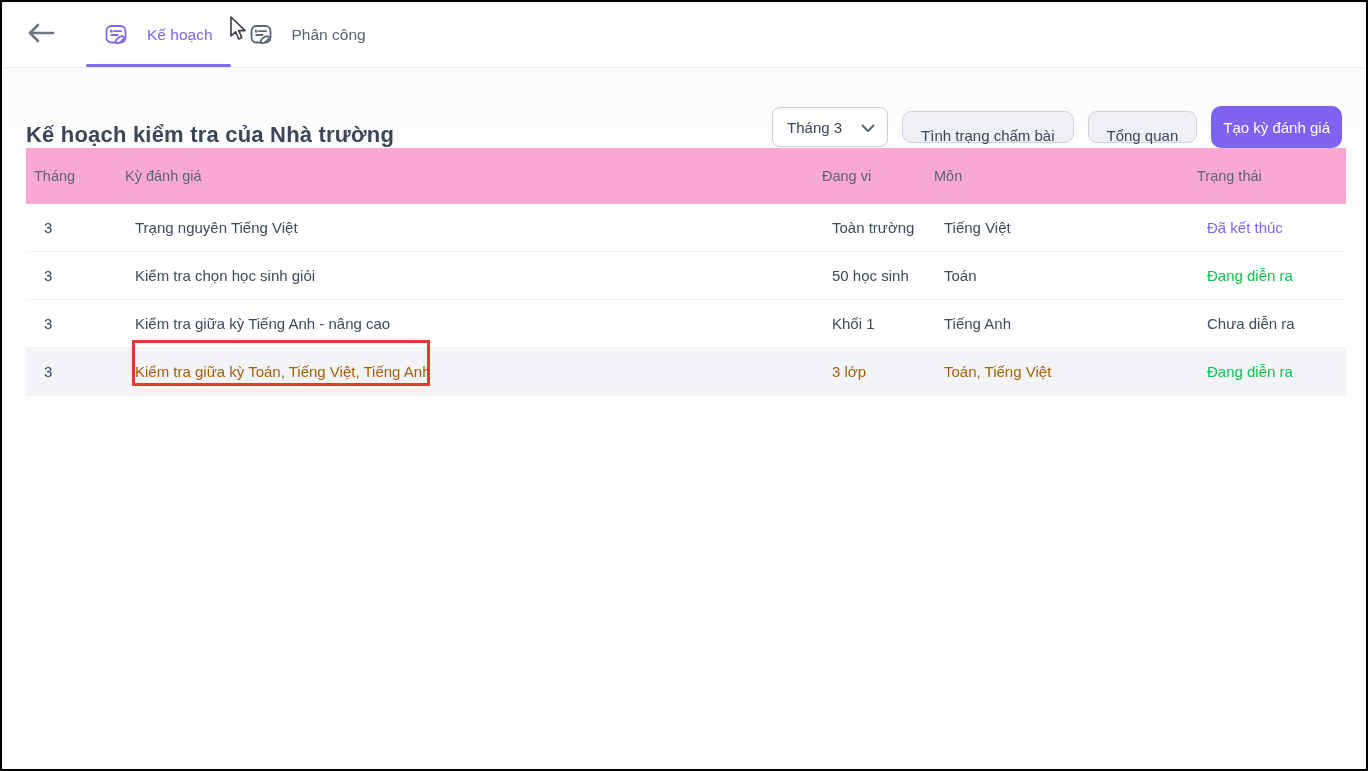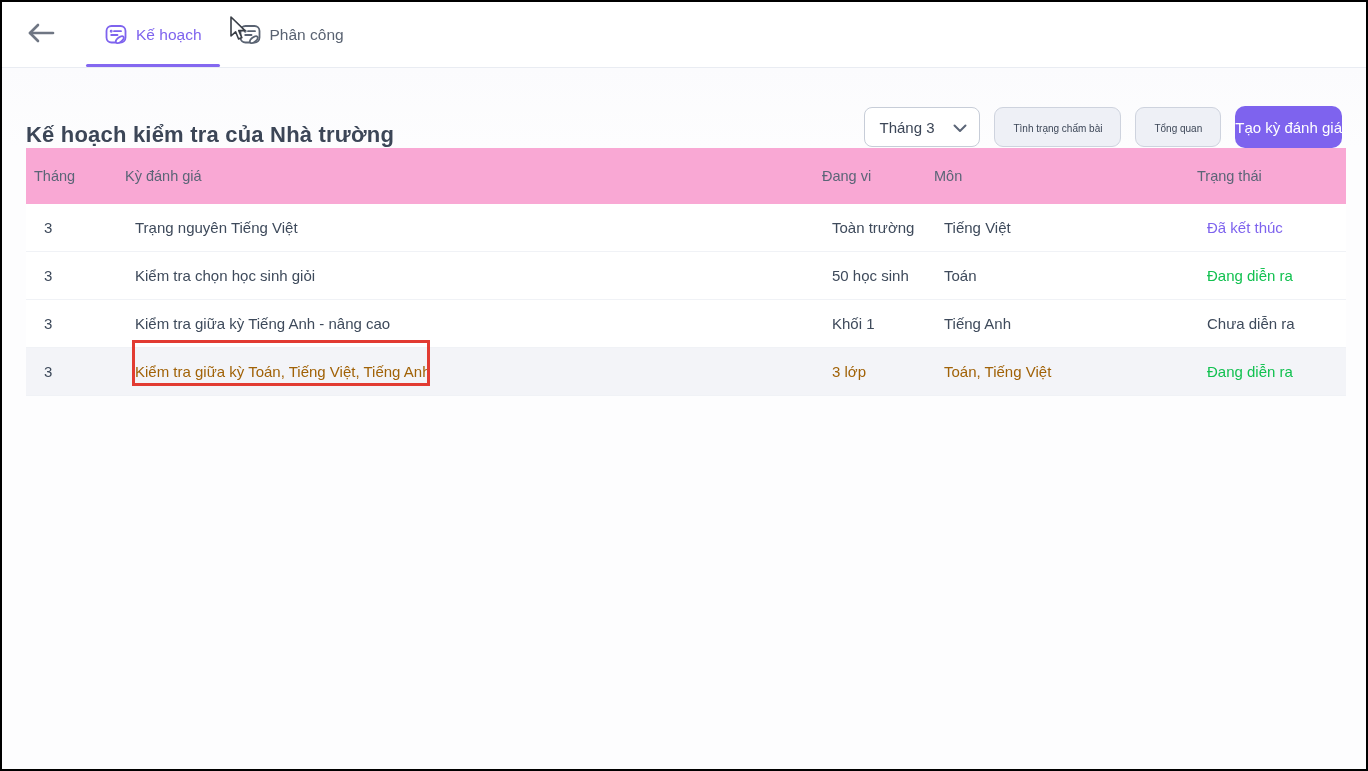--- a/index.html
+++ b/index.html
@@ -16,21 +16,21 @@
     position:relative; height:66px; background:#ffffff;
     border-bottom:1px solid #e9ecf2;
     display:flex; align-items:stretch; padding-left:24px;
   }
   .back-btn {
     width:44px; display:flex; align-items:center; justify-content:flex-start;
     cursor:pointer; color:#6f7683; background:none; border:none;
   }
   .tabs { display:flex; margin-left:16px; }
   .tab {
-    display:flex; align-items:center; gap:8px; padding:4px 18px;
+    display:flex; align-items:center; gap:19px; padding:4px 18px;
     font-size:15.5px; color:#5a6372; cursor:pointer; position:relative;
     background:none; border:none;
   }
   .tab.active { color:#7e63ee; }
   .tab.active::after {
     content:""; position:absolute; left:0; right:0; bottom:0;
     height:3px; background:#8468f0; border-radius:2px;
   }
   .tab .tab-icon { display:flex; color:inherit; }
 
@@ -42,26 +42,26 @@
   }
   .page-title { font-size:22px; font-weight:bold; color:#3c4657; letter-spacing:.2px; }
   .controls { display:flex; align-items:center; gap:14px; }
   .select-box {
     height:40px; min-width:116px; background:#fff;
     border:1px solid #c7cdd8; border-radius:8px;
     display:flex; align-items:center; justify-content:space-between;
     padding:0 12px 0 14px; font-size:15px; color:#3c4657; cursor:pointer; gap:8px;
   }
   .btn-light {
-    height:40px; padding:15px 18px; background:#eef0f6;
+    height:32px; padding:15px 18px; background:#eef0f6;
     border:1px solid #ced3de; border-radius:9px;
-    font-size:10px; color:#3c4657; cursor:pointer; font-family:inherit;
+    font-size:15px; color:#3c4657; cursor:pointer; font-family:inherit;
   }
   .btn-primary {
-    height:42px; padding:0 0; background:#7e63ee;
+    height:42px; padding:0 12px; background:#7e63ee;
     border:none; border-radius:10px;
     font-size:15px; color:#ffffff; cursor:pointer; font-family:inherit;
   }
 
   
   .table { margin:0 24px; width:1320px; }
   .t-row {
     display:grid; grid-template-columns:91px 697px 112px 263px 1fr;
     padding-left:18px; align-items:center;
   }

